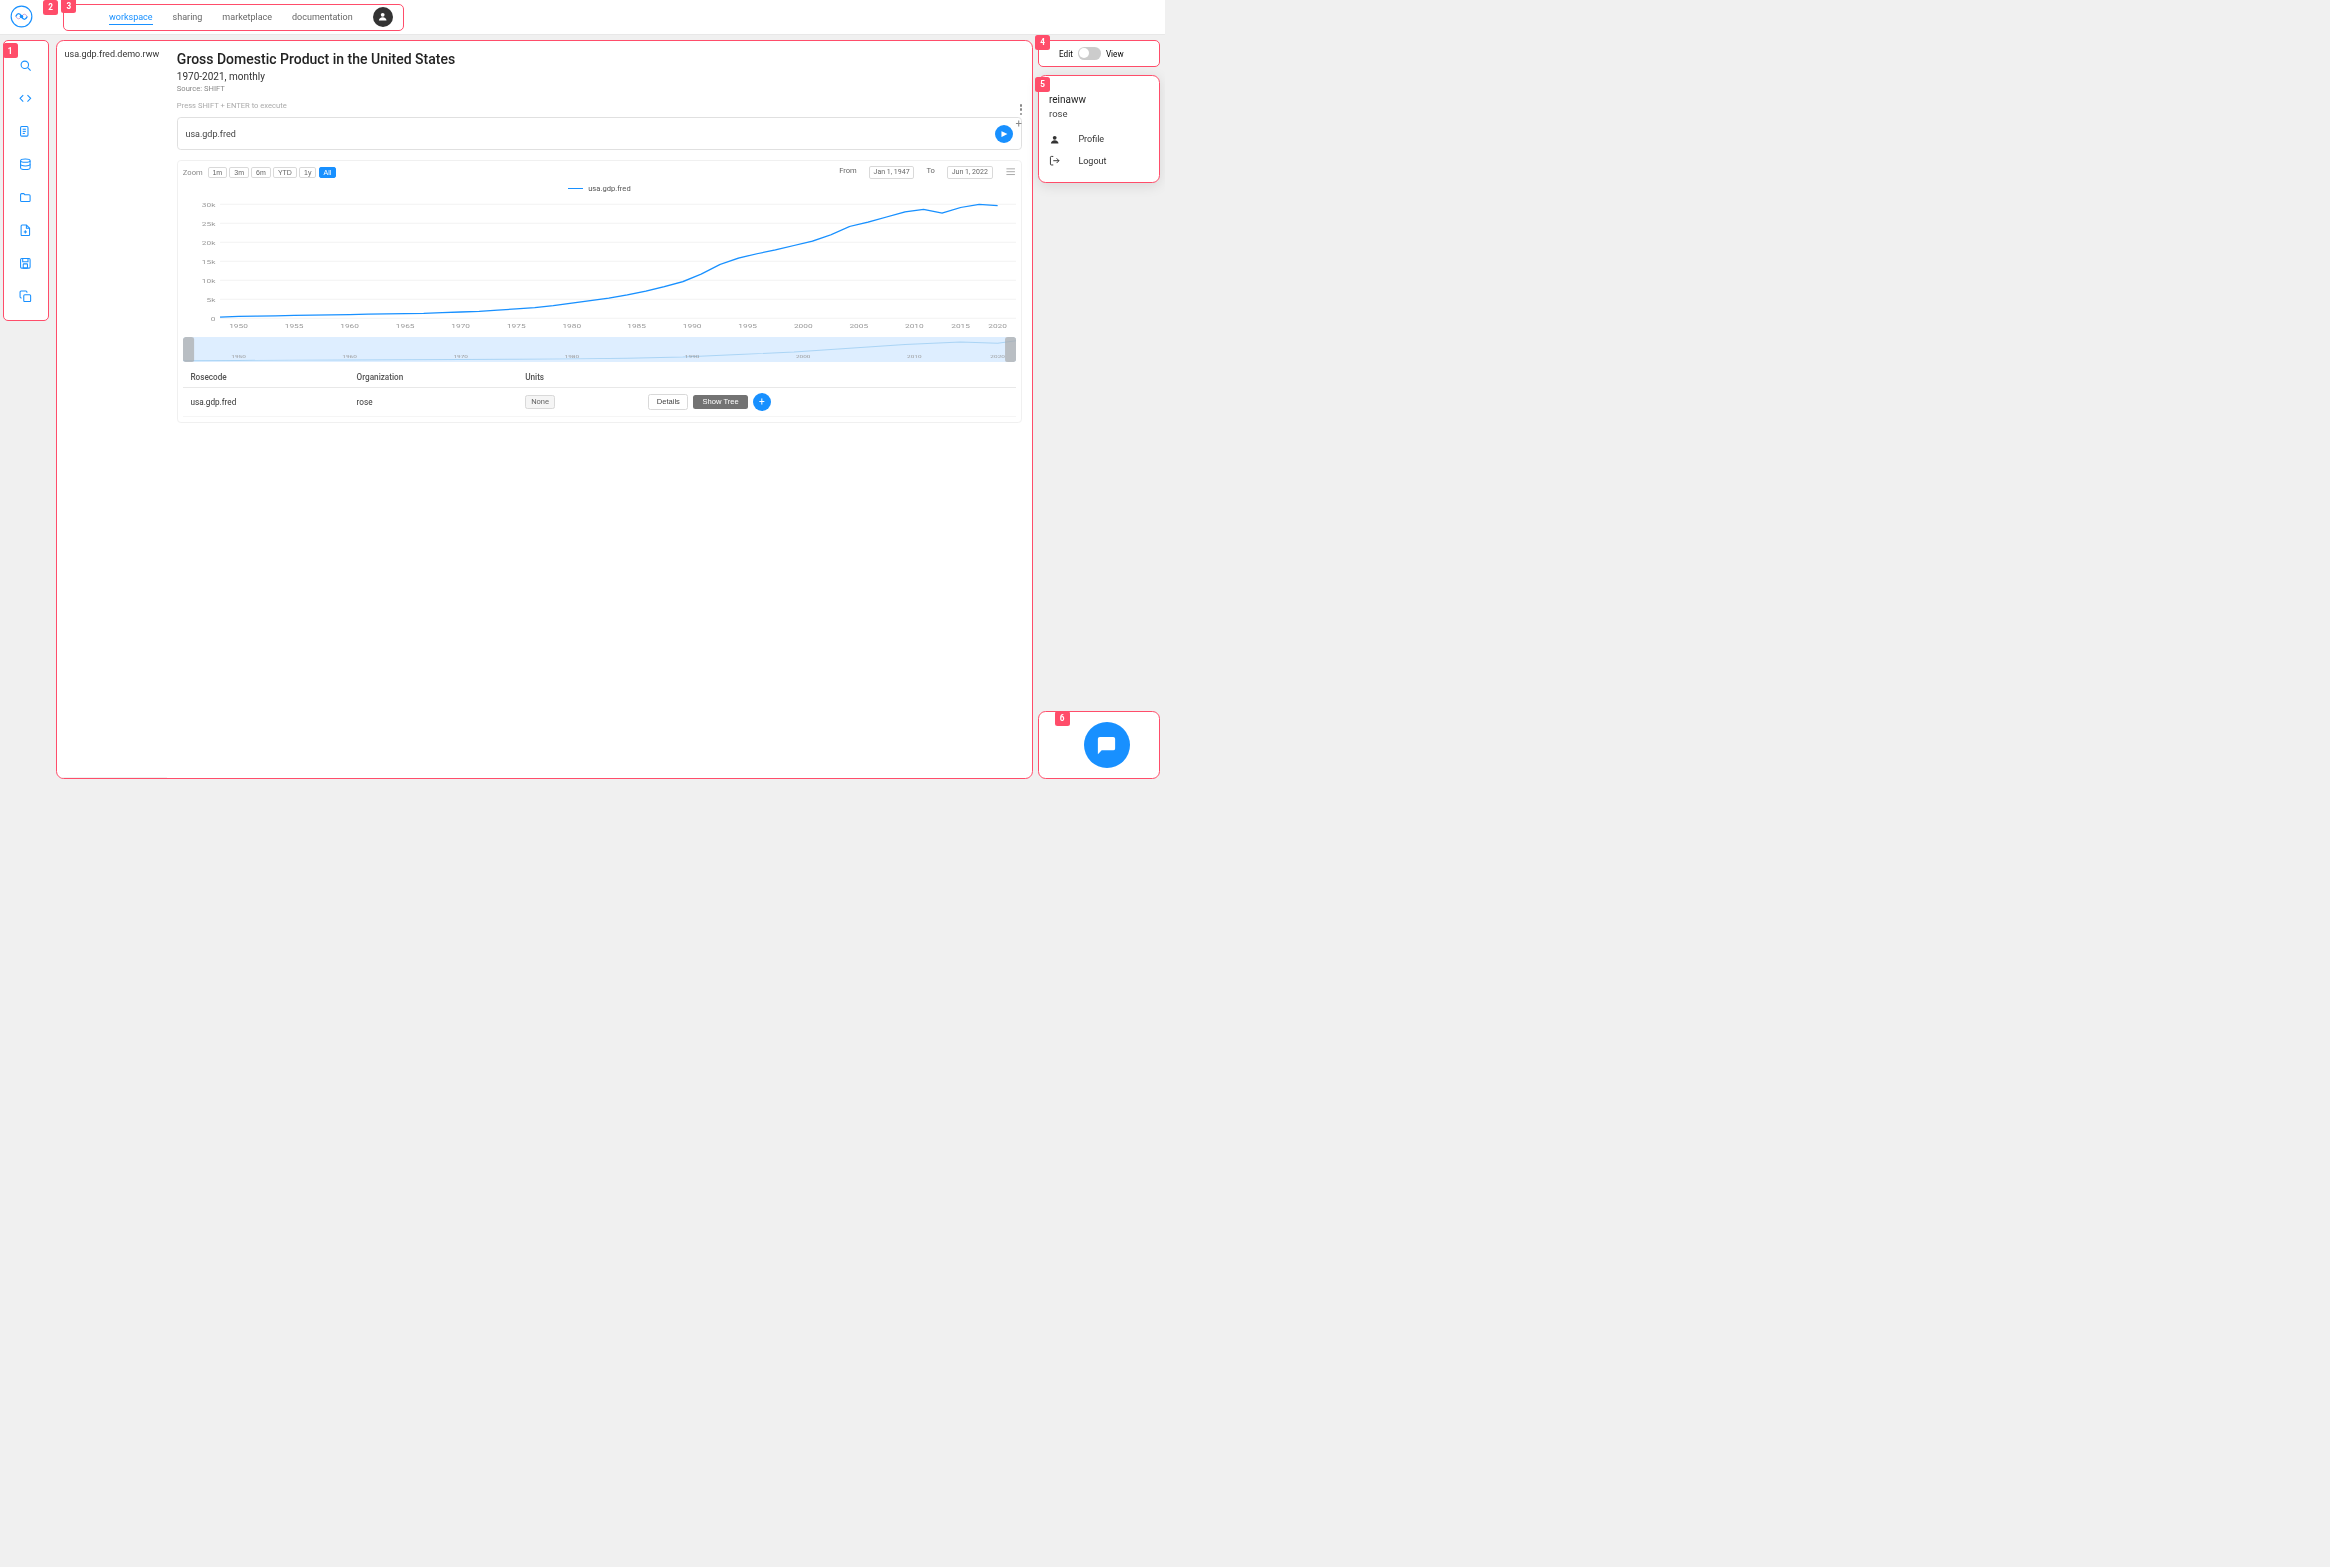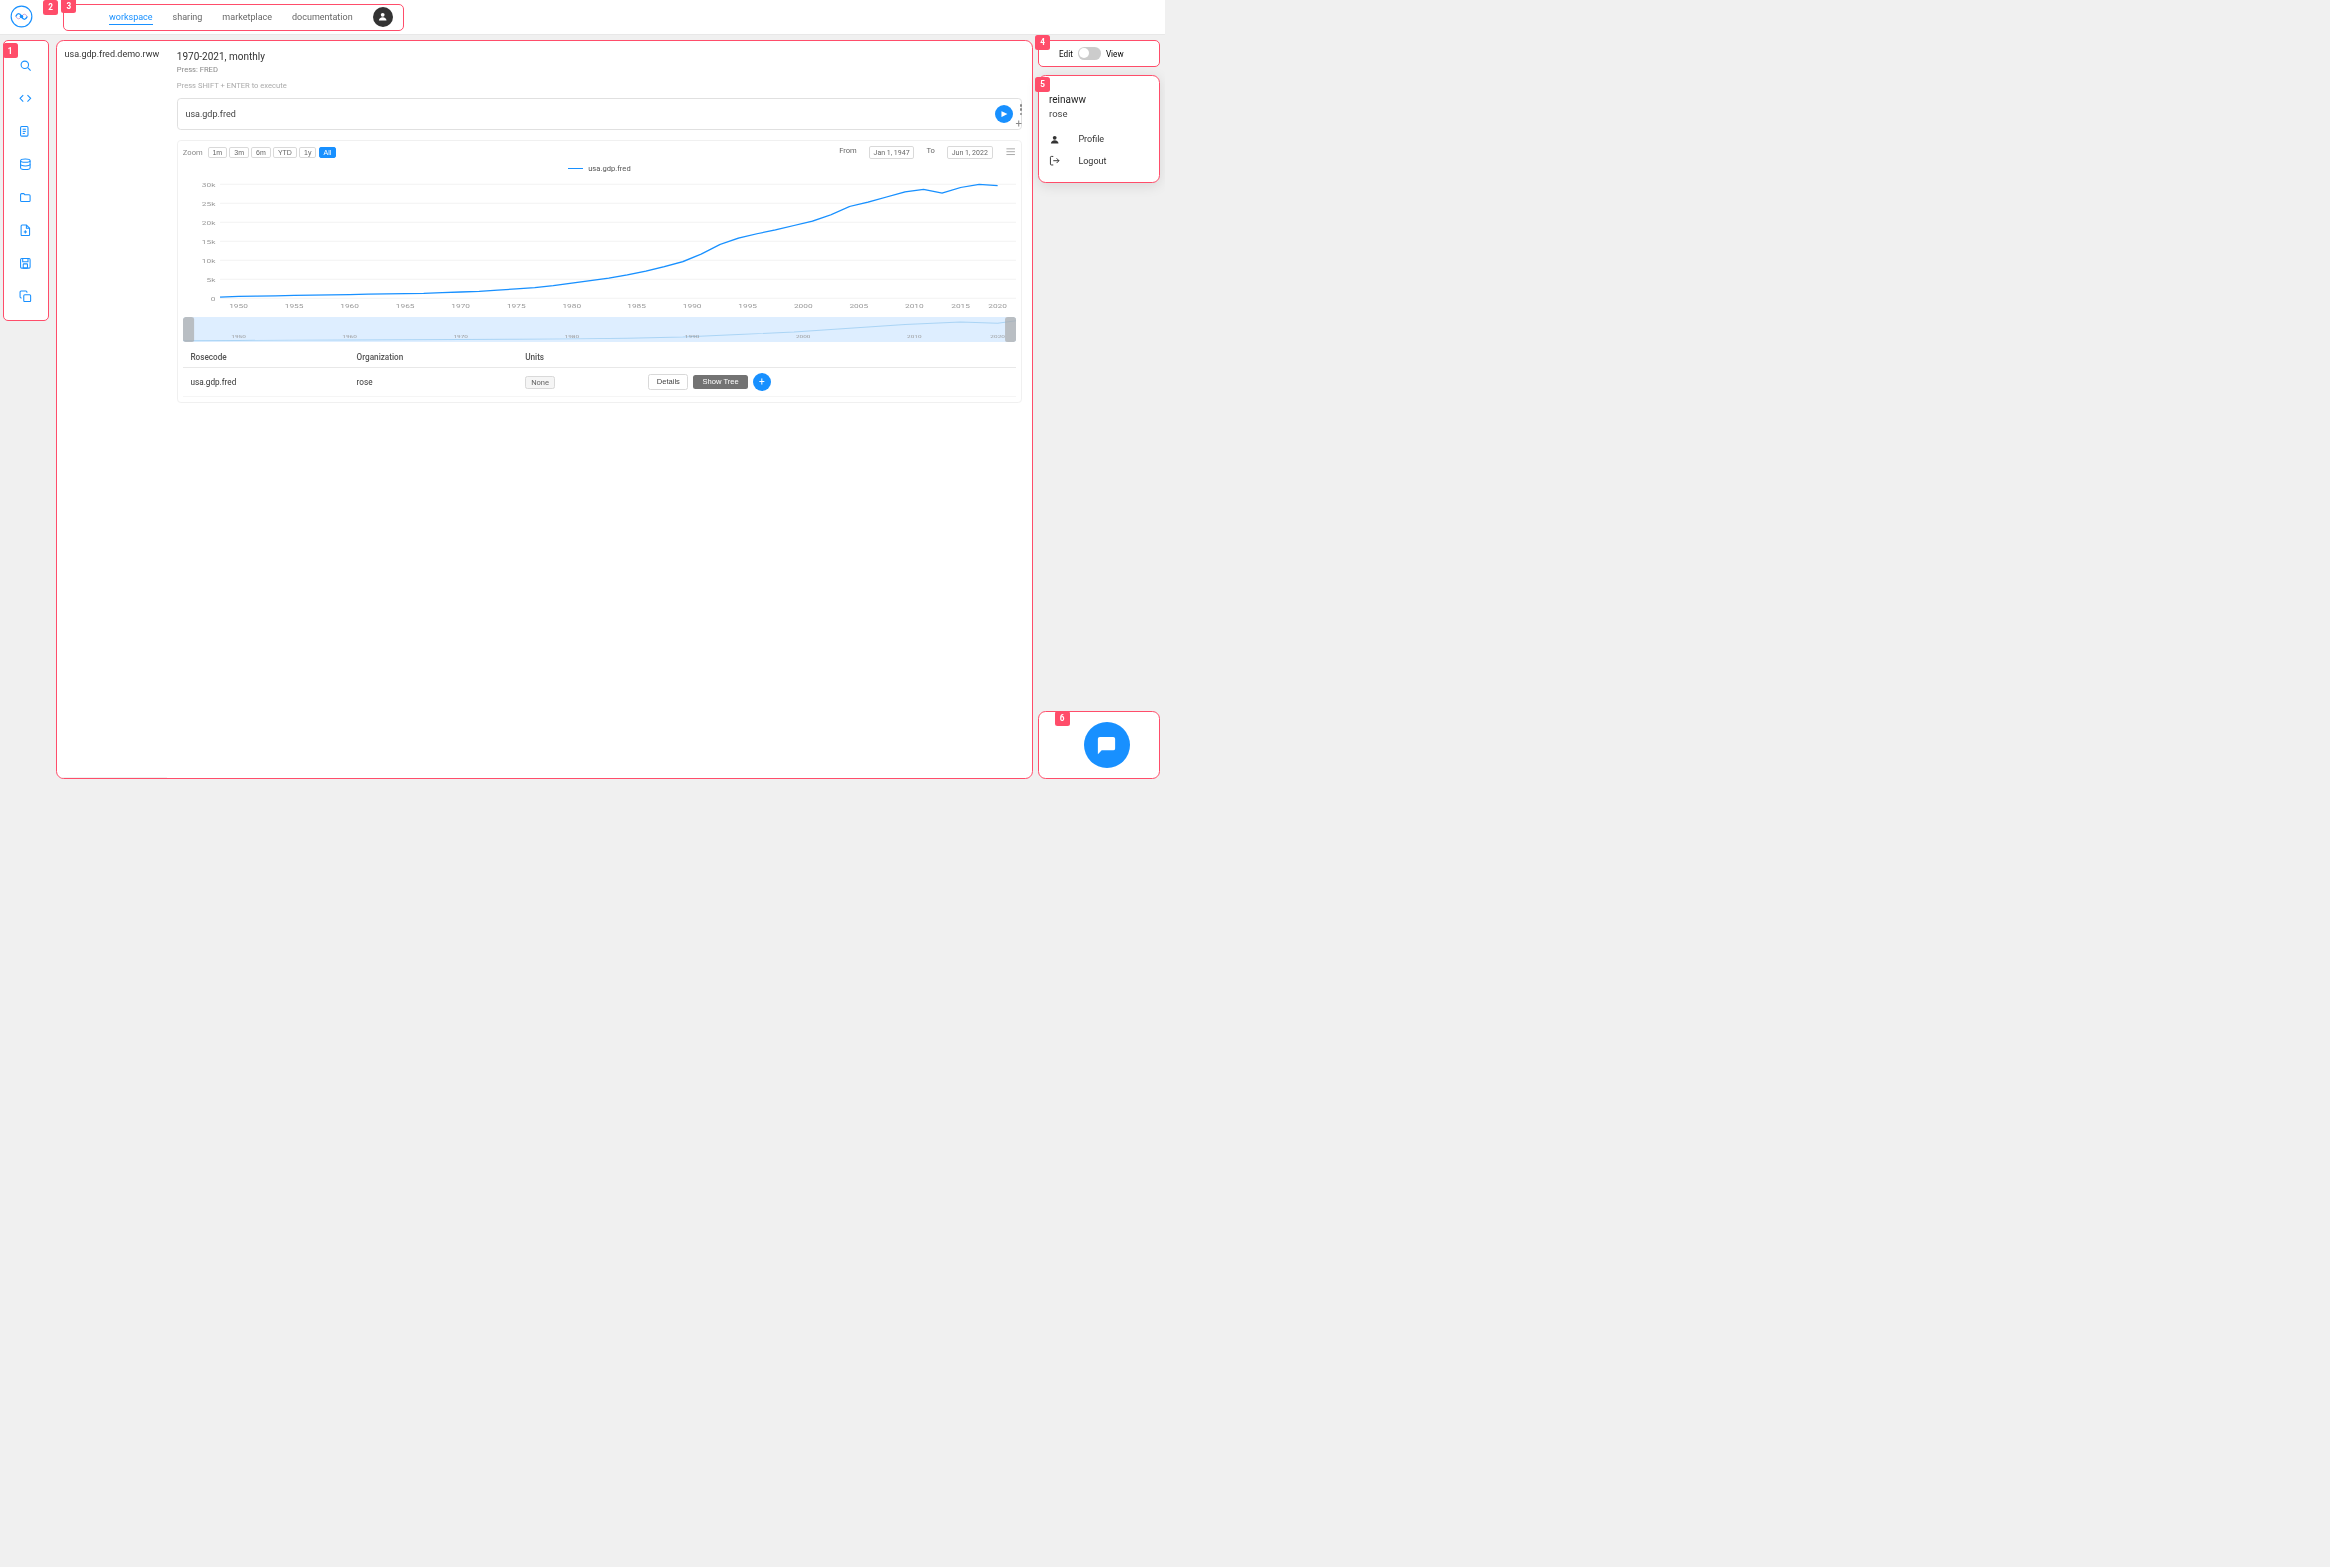--- a/index.html
+++ b/index.html
@@ -536,22 +536,23 @@
       <div class="panel-body" style="position:relative;">
 
         <div class="three-dots">
           <div class="dot"></div>
             <div class="dot"></div>
             <div class="dot"></div>
         </div>
 
         <div class="plus-icon-panel">+</div>
 
+        <div class="chart-title">Gross Domestic Product in the United States</div>
         <div class="chart-subtitle">1970-2021, monthly</div>
-        <div class="chart-source">Press: FRED</div>
+        <div class="chart-source">Source: SHIFT</div>
         <div class="execute-hint">Press SHIFT + ENTER to execute</div>
 
         <div class="query-box">
           <span class="query-text">usa.gdp.fred</span>
           <div class="run-btn">▶</div>
         </div>
 
         <div class="chart-container">
 
           <div class="chart-controls">

